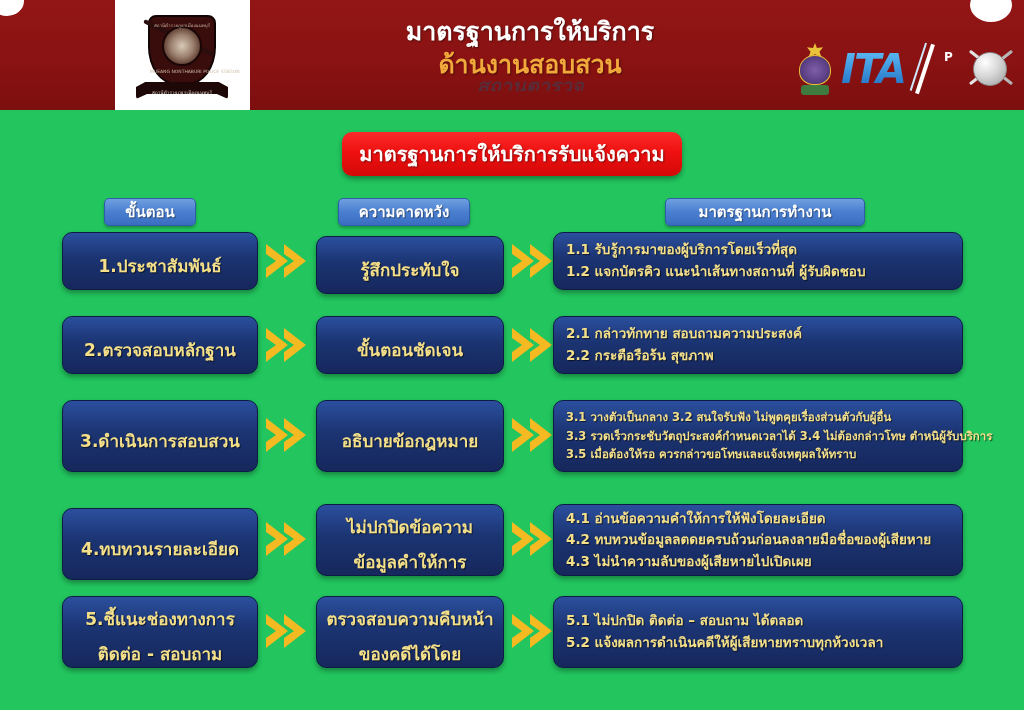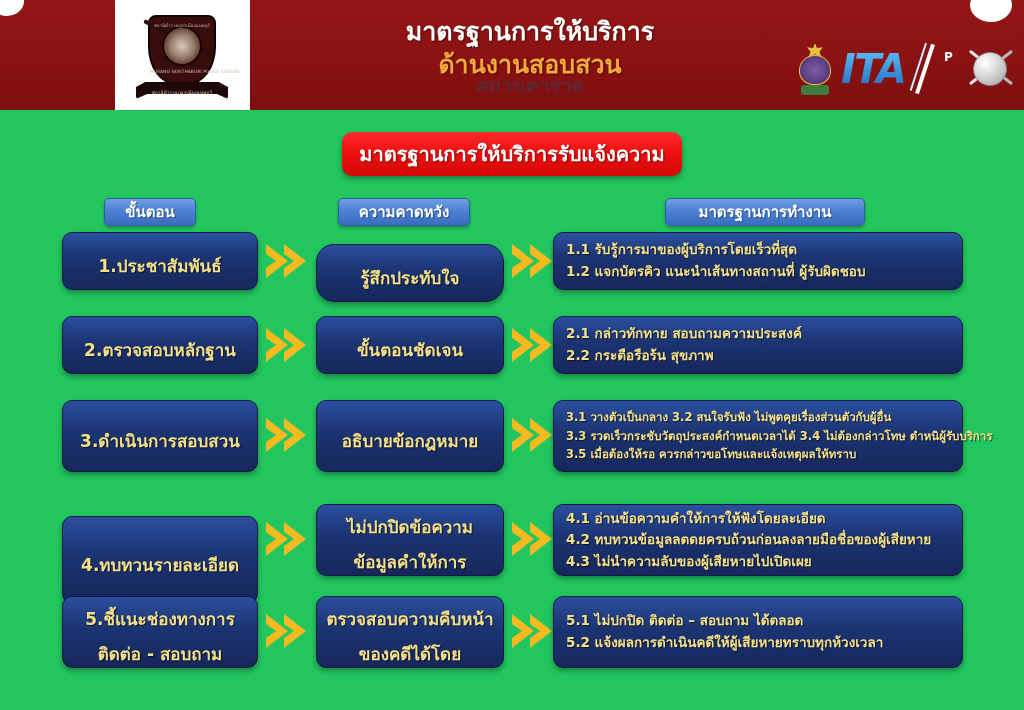--- a/index.html
+++ b/index.html
@@ -123,20 +123,21 @@
     text-shadow: 1px 1px 2px rgba(0,0,0,.45);
   }
   .title-line3 {
     font-size: 20px;
     font-weight: bold;
     color: #4a3545;
     line-height: 0.55;
     opacity: .75;
     overflow: hidden;
     height: 10px;
+    font-style: italic;
   }
 
   .header-logos {
     position: absolute;
     top: 38px; right: 14px;
     width: 215px; height: 62px;
     display: flex;
     align-items: center;
     gap: 6px;
   }
@@ -386,21 +387,21 @@
       <div class="row" style="top: 0px; height: 58px;">
         <div class="cell step" style="top: 0px; height: 58px;">
           <div class="cell-line">1.ประชาสัมพันธ์</div>
         </div>
         <div class="arrow a1" style="top: 6px;">
           <svg viewBox="0 0 46 46" xmlns="http://www.w3.org/2000/svg">
             <path d="M4 6 L26 23 L4 40 L4 30 L14 23 L4 16 Z" fill="#f5b921"></path>
             <path d="M22 6 L44 23 L22 40 L22 30 L32 23 L22 16 Z" fill="#f5b921"></path>
           </svg>
         </div>
-        <div class="cell expect" style="top: 12px; height: 58px; border-radius: 18px;">
+        <div class="cell expect" style="top: 4px; height: 58px;">
           <div class="cell-line">รู้สึกประทับใจ</div>
         </div>
         <div class="arrow a2" style="top: 6px;">
           <svg viewBox="0 0 46 46" xmlns="http://www.w3.org/2000/svg">
             <path d="M4 6 L26 23 L4 40 L4 30 L14 23 L4 16 Z" fill="#f5b921"></path>
             <path d="M22 6 L44 23 L22 40 L22 30 L32 23 L22 16 Z" fill="#f5b921"></path>
           </svg>
         </div>
         <div class="cell std" style="top: 0px; height: 58px;">
           <div class="std-line">1.1 รับรู้การมาของผู้บริการโดยเร็วที่สุด</div>
@@ -450,21 +451,21 @@
             <path d="M22 6 L44 23 L22 40 L22 30 L32 23 L22 16 Z" fill="#f5b921"></path>
           </svg>
         </div>
         <div class="cell std dense" style="top: 0px; height: 72px;">
           <div class="std-line">3.1 วางตัวเป็นกลาง   3.2 สนใจรับฟัง ไม่พูดคุยเรื่องส่วนตัวกับผู้อื่น</div>
           <div class="std-line">3.3 รวดเร็วกระชับวัตถุประสงค์กำหนดเวลาได้   3.4 ไม่ต้องกล่าวโทษ ตำหนิผู้รับบริการ</div>
           <div class="std-line">3.5 เมื่อต้องให้รอ ควรกล่าวขอโทษและแจ้งเหตุผลให้ทราบ</div>
         </div>
       </div>
       <div class="row" style="top: 272px; height: 72px;">
-        <div class="cell step" style="top: 12px; height: 88px;">
+        <div class="cell step" style="top: 4px; height: 72px;">
           <div class="cell-line">4.ทบทวนรายละเอียด</div>
         </div>
         <div class="arrow a1" style="top: 12px;">
           <svg viewBox="0 0 46 46" xmlns="http://www.w3.org/2000/svg">
             <path d="M4 6 L26 23 L4 40 L4 30 L14 23 L4 16 Z" fill="#f5b921"></path>
             <path d="M22 6 L44 23 L22 40 L22 30 L32 23 L22 16 Z" fill="#f5b921"></path>
           </svg>
         </div>
         <div class="cell expect" style="top: 0px; height: 72px;">
           <div class="cell-line">ไม่ปกปิดข้อความ</div>

